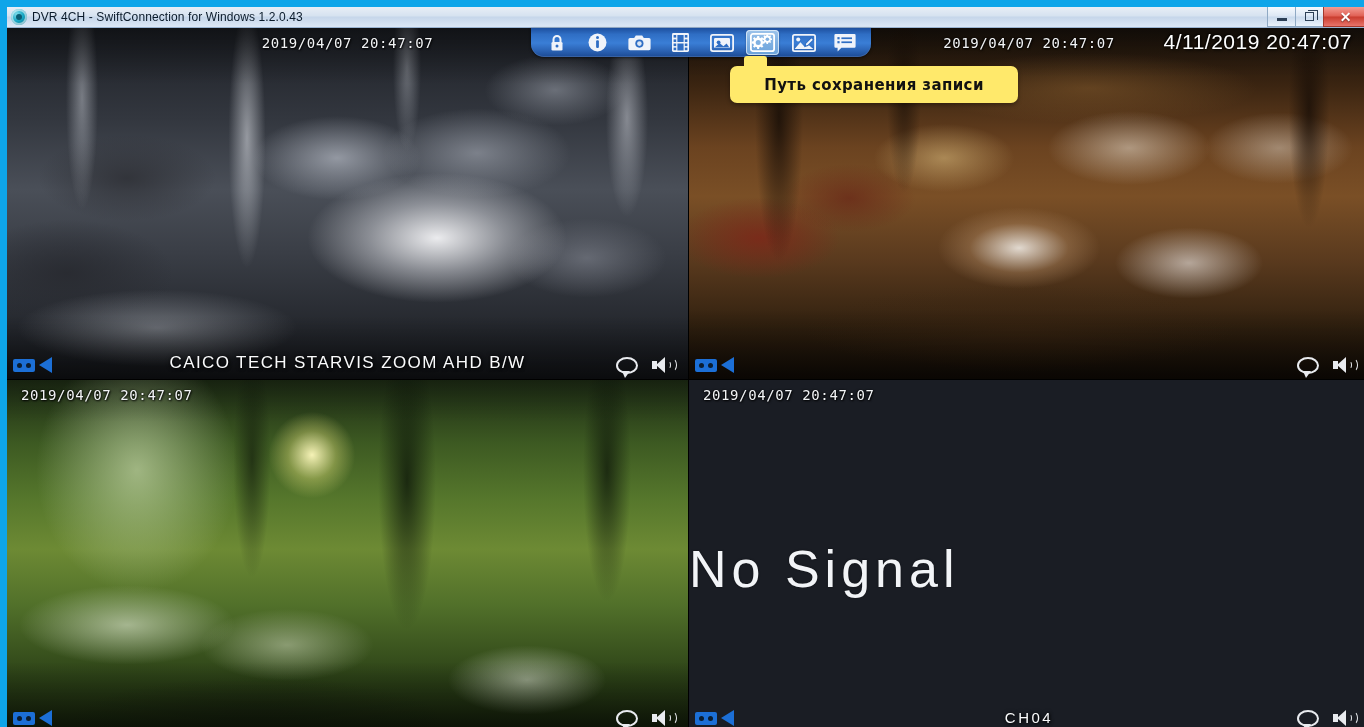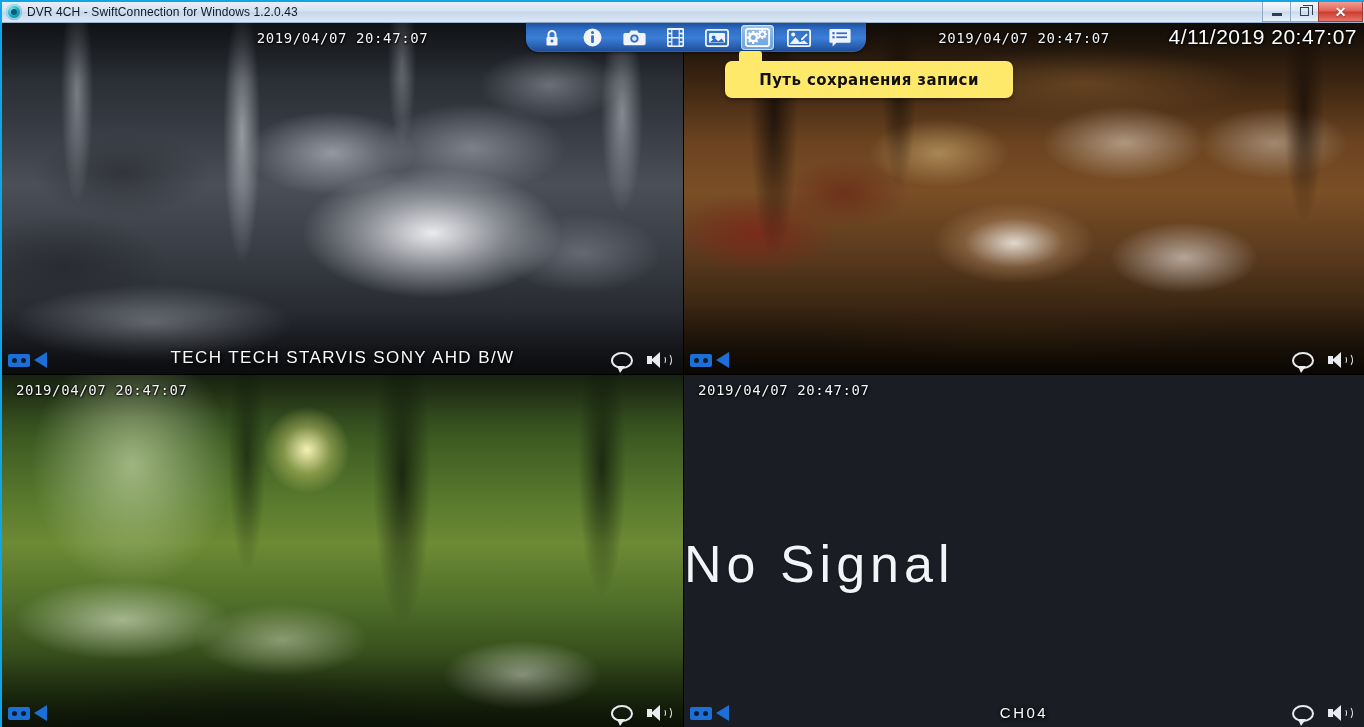--- a/index.html
+++ b/index.html
@@ -8,21 +8,21 @@
     overflow: hidden;
     background: #000;
     font-family: "Liberation Sans", sans-serif;
   }
 
   
   .window {
     position: relative;
     width: 1364px; height: 727px;
     background: #0a0a0a;
-    border: 2px solid #0ea5e9;
+    border: 7px solid #0ea5e9;
   }
 
   
   .titlebar {
     position: absolute; left: 0; top: 0;
     width: 1362px; height: 21px;
     background: linear-gradient(to bottom, #e8eef6 0%, #d6e2f0 45%, #c6d6ea 50%, #dce8f6 100%);
     border-bottom: 1px solid #9ab4d2;
     display: flex; align-items: center;
   }
@@ -328,21 +328,21 @@
         <div class="gl-close">✕</div>
       </div>
     </div>
   </div>
 
   <div class="grid">
 
     <div class="pane p1">
       <div class="vid1"></div>
       <div class="ts center">2019/04/07 20:47:07</div>
-      <div class="cam-label">TECH TECH STARVIS SONY AHD B/W</div>
+      <div class="cam-label">CAICO TECH STARVIS ZOOM AHD B/W</div>
       <div class="rec-icons">
         <div class="icon-tape"></div>
         <div class="icon-playleft"></div>
       </div>
       <div class="audio-icons">
         <div class="icon-bubble"></div>
         <div class="icon-speaker">
           <div class="spk"></div>
             <div class="cone"></div>
             <div class="w1"></div>

